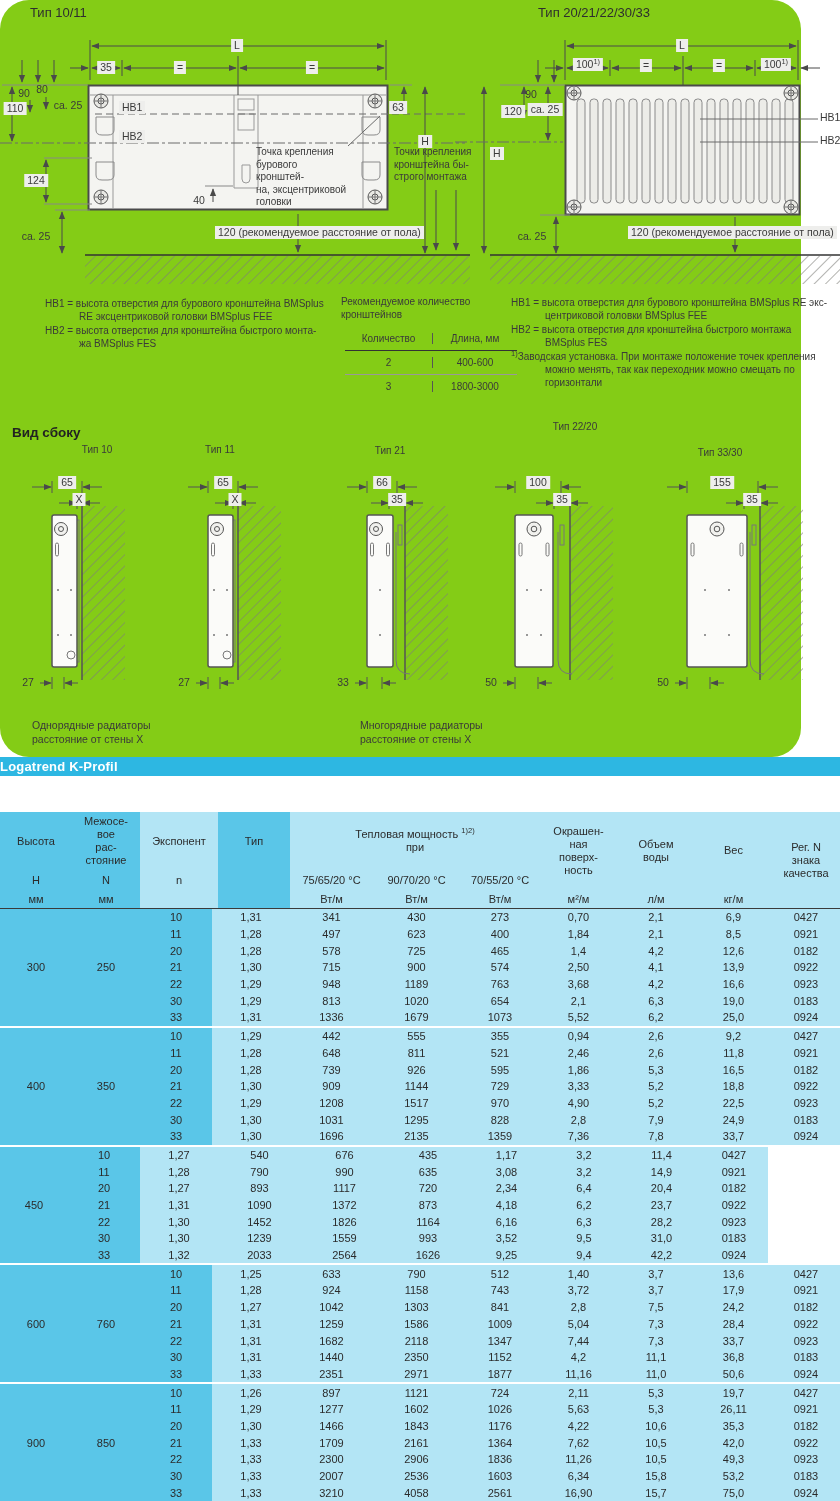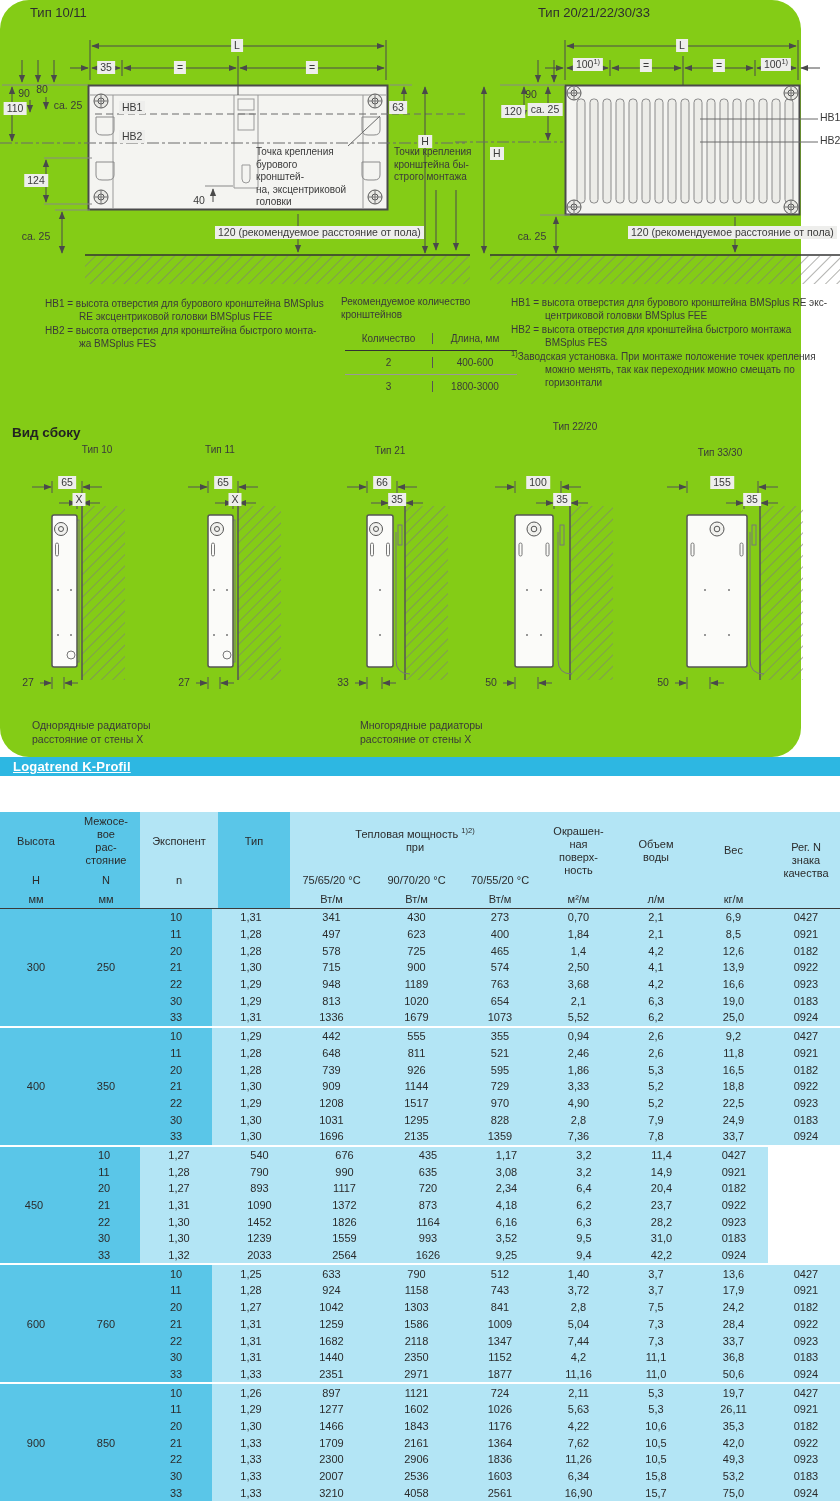--- a/index.html
+++ b/index.html
@@ -22,21 +22,21 @@
   
   #mtab{position:absolute;left:345px;top:327px;width:172px;font-size:10px;color:#3a3a3a;}
   .mrow{display:flex;height:23px;align-items:center;text-align:center;}
   .mrow.mhead{border-bottom:1.5px solid #333;}
   .mrow.r1{border-bottom:1px solid #999;}
   .mc1{width:88px;border-right:1.2px solid #555;box-sizing:border-box;}
   .mc2{width:84px;}
 
   
   #banner{width:840px;height:19px;background:#2db7e2;display:flex;align-items:center;}
-  #banner span{color:#fff;font-weight:bold;font-size:13px;padding-left:13px;letter-spacing:0.2px;text-decoration:underline;}
+  #banner span{color:#fff;font-weight:bold;font-size:13px;padding-left:0;letter-spacing:0.2px;}
   #spacer{height:36px;background:#fff;}
 
   
   :root{--dark:#5ac6e8;--light:#b3e5f5;}
   #ktable{width:840px;font-size:11px;color:#2b2b2b;}
   .w1{width:72px}.w2{width:68px}.w3{width:72px}.w4{width:78px}.w5{width:83px}
   .w6{width:87px}.w7{width:80px}.w8{width:77px}.w9{width:78px}.w10{width:77px}
   .w11{width:68px}.wp{width:250px}
   #thead{display:flex;height:96px;border-bottom:1.5px solid #3a3a3a;box-sizing:content-box;}
   .hcol{display:flex;flex-direction:column;background:var(--light);box-sizing:border-box;}

